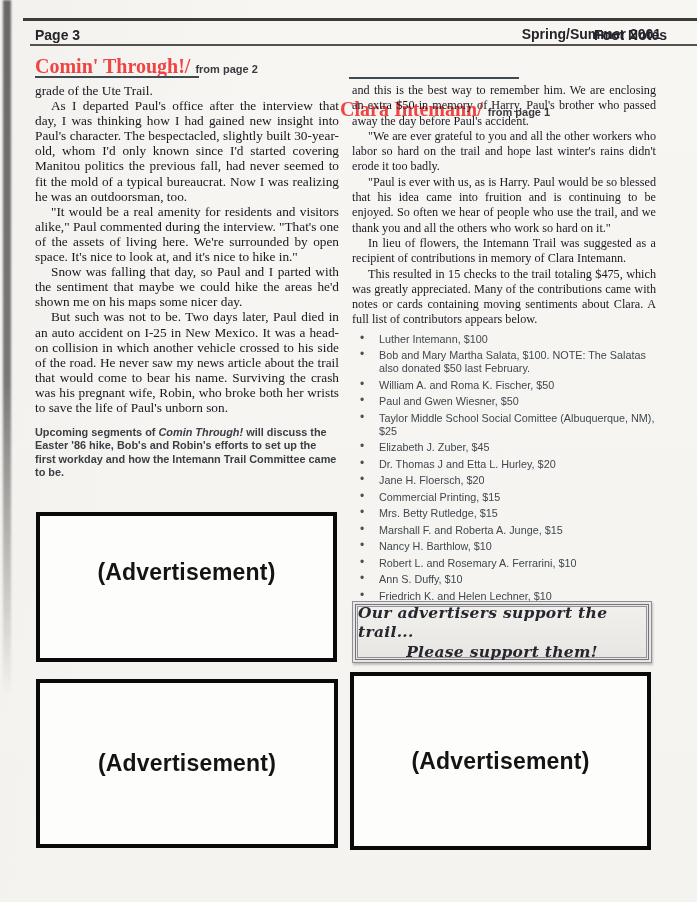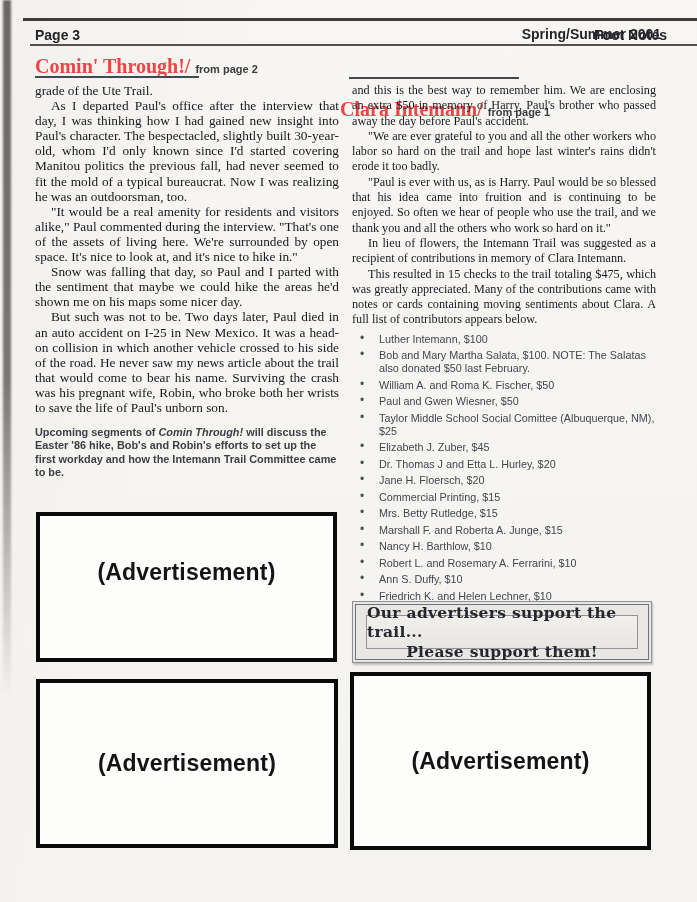--- a/index.html
+++ b/index.html
@@ -43,21 +43,21 @@
   
   .contrib-list{margin-top:5px;text-align:left;}
   .contrib-item{position:relative;padding-left:27px;font-family:"Liberation Sans",sans-serif;
     font-size:10.8px;line-height:13px;color:#40474d;margin-bottom:3.5px;}
   .contrib-item::before{content:"\2022";position:absolute;left:8px;top:-1px;
     font-size:12px;color:#4a4f55;}
   
   .banner{position:absolute;left:352px;top:601px;width:300px;height:62px;box-sizing:border-box;
     background:#e9e7e3;border:1px solid #8f8d95;padding:2px;
     box-shadow:1px 2px 2px rgba(90,90,95,0.35);}
-  .banner-frame{border:1px solid #747279;height:100%;box-sizing:border-box;padding:10px;}
+  .banner-frame{border:1px solid #747279;height:100%;box-sizing:border-box;padding:1px;font-style:italic;}
   .banner-inner{border:1px solid #93919a;height:100%;box-sizing:border-box;
     display:flex;flex-direction:column;justify-content:center;align-items:center;
     background:linear-gradient(#f2f0ec,#e8e6e2);}
   .banner-line{font-family:"DejaVu Serif",serif;font-weight:bold;font-size:15.5px;
     line-height:19.5px;color:#26262e;letter-spacing:0.3px;}
   
   .ad{position:absolute;box-sizing:border-box;border:4px solid #0a0a0a;background:#fdfdfc;
     display:flex;align-items:center;justify-content:center;}
   #ad1{left:36px;top:512px;width:301px;height:150px;padding-bottom:30px;}
   #ad2{left:36px;top:679px;width:302px;height:169px;}

